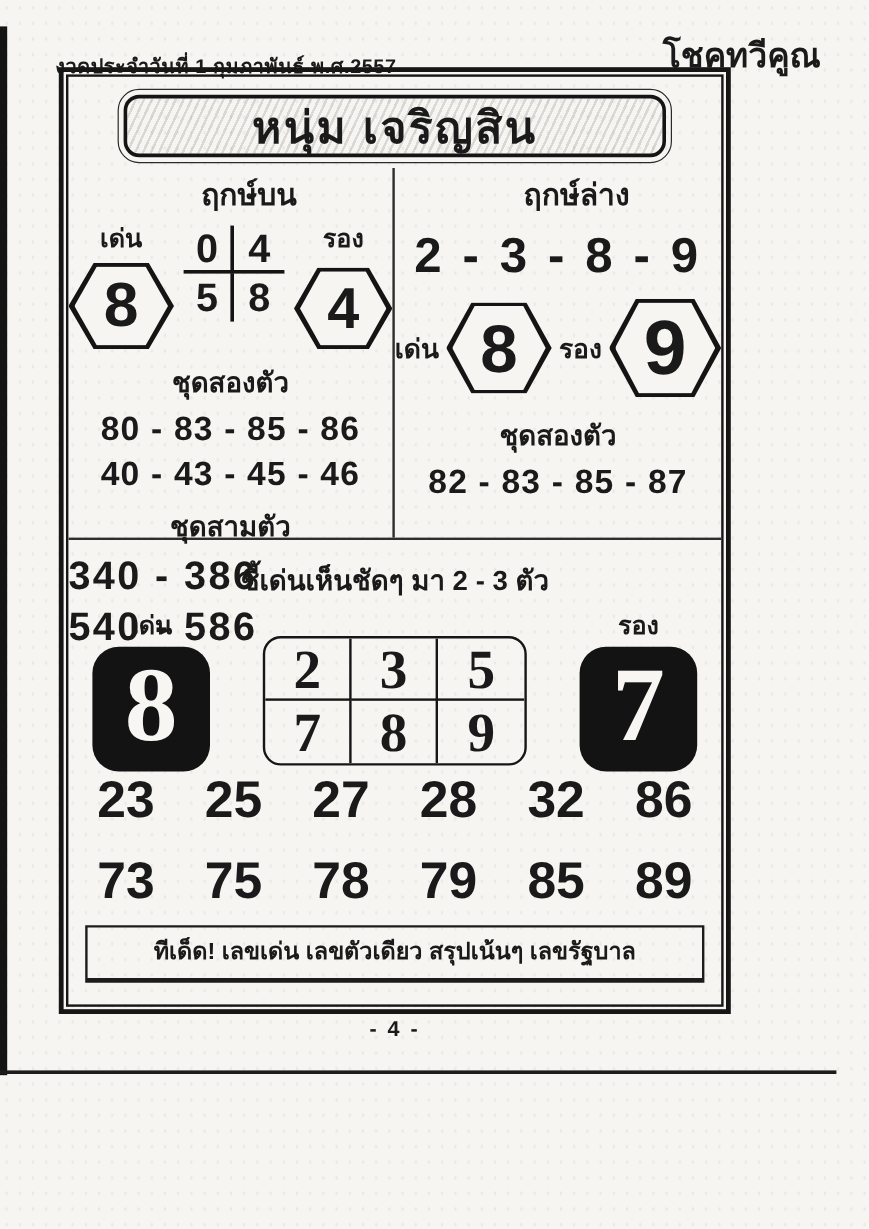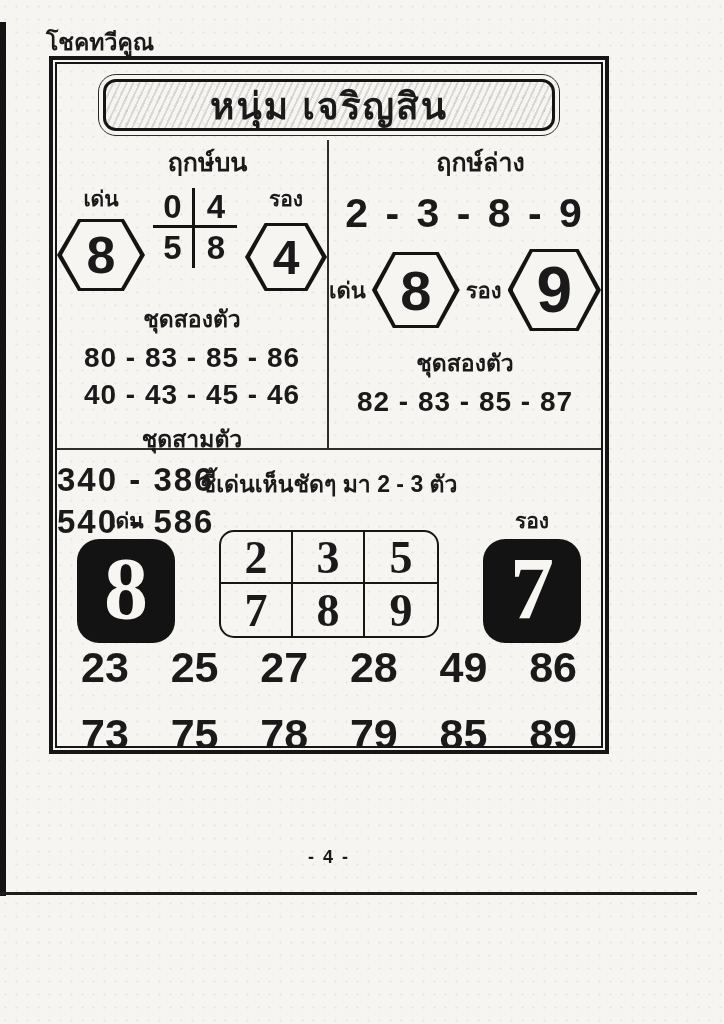--- a/index.html
+++ b/index.html
@@ -13,24 +13,24 @@
     background-size:11px 13px;
   }
 
   .spine { position:absolute; left:0; top:22px; width:6px; height:874px; background:#141414; }
 
   .page-header {
     position:absolute; top:24px; left:46px; right:40px;
     display:flex; justify-content:space-between; align-items:flex-end;
   }
   .header-issue { font-size:16.5px; font-weight:bold; letter-spacing:0.5px; }
-  .header-brand { font-size:23px; font-weight:bold; }
+  .header-brand { font-size:28px; font-weight:bold; }
 
   .main-box {
-    position:absolute; top:56px; left:49px; width:560px; height:698px;
+    position:absolute; top:56px; left:49px; width:560px; height:789px;
     border:4px solid #161616;
   }
   .main-inner { position:absolute; inset:2px; border:2px solid #161616; overflow:hidden; }
 
   
   .banner-frame {
     margin:10px auto 0; width:462px;
     border:1.5px solid #2a2a2a; border-radius:18px; padding:4px;
   }
   .banner-core {
@@ -115,20 +115,21 @@
   .bottom-rule { position:absolute; top:892px; left:0; width:697px; height:3px; background:#1c1c1c; }
 </style>
 </head>
 <body>
 
 <div class="sheet">
 
   <div class="spine"></div>
 
   <div class="page-header">
+    <span class="header-issue">งวดประจำวันที่ 1 กุมภาพันธ์ พ.ศ.2557</span>
     <span class="header-brand">โชคทวีคูณ</span>
   </div>
 
   <div class="main-box">
     <div class="main-inner">
 
       <div class="banner-frame">
         <div class="banner-core">หนุ่ม เจริญสิน</div>
       </div>
 
@@ -211,21 +212,21 @@
             <span class="sqlabel">รอง</span>
             <div class="blacksq">7</div>
           </div>
         </div>
 
         <div class="pair-row">
           <span>23</span>
           <span>25</span>
           <span>27</span>
           <span>28</span>
-          <span>49</span>
+          <span>32</span>
           <span>86</span>
         </div>
         <div class="pair-row second">
           <span>73</span>
           <span>75</span>
           <span>78</span>
           <span>79</span>
           <span>85</span>
           <span>89</span>
         </div>

